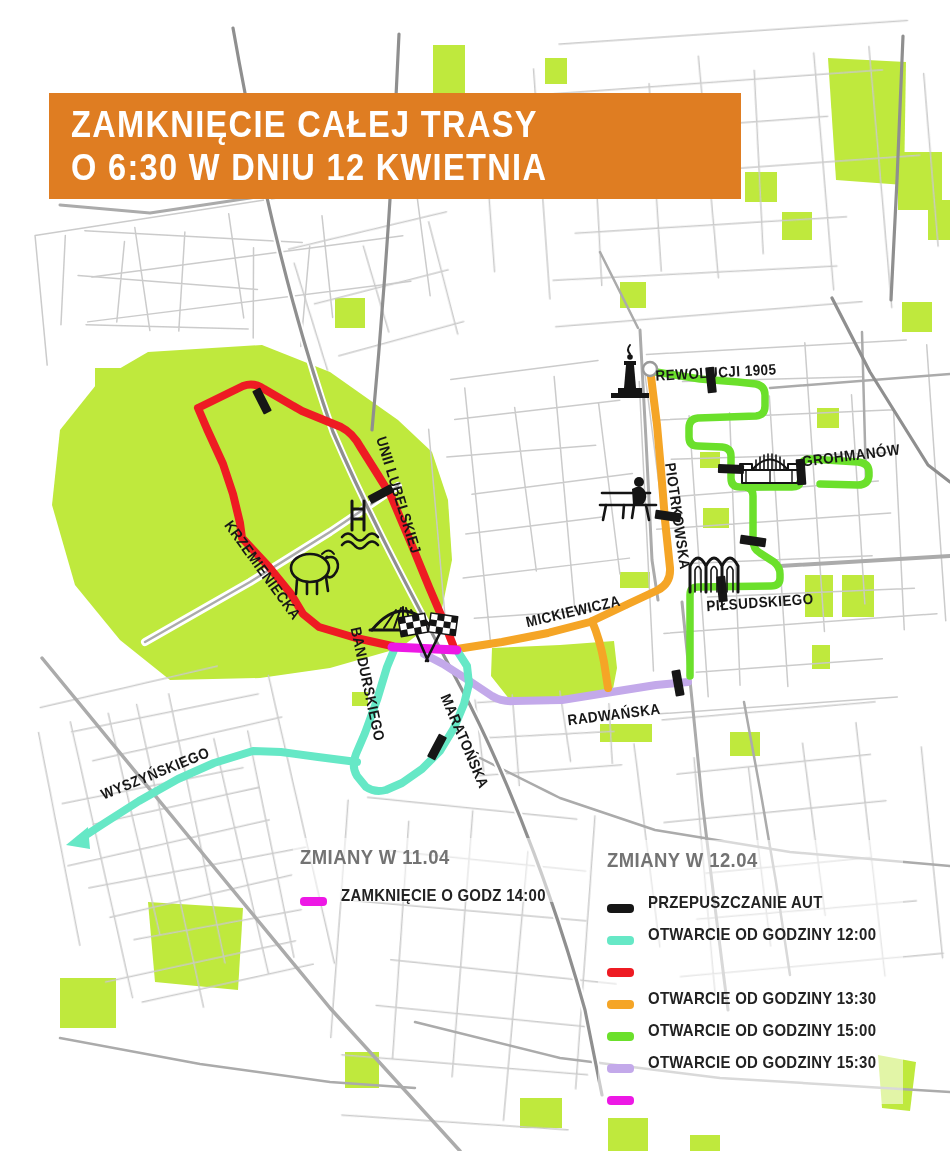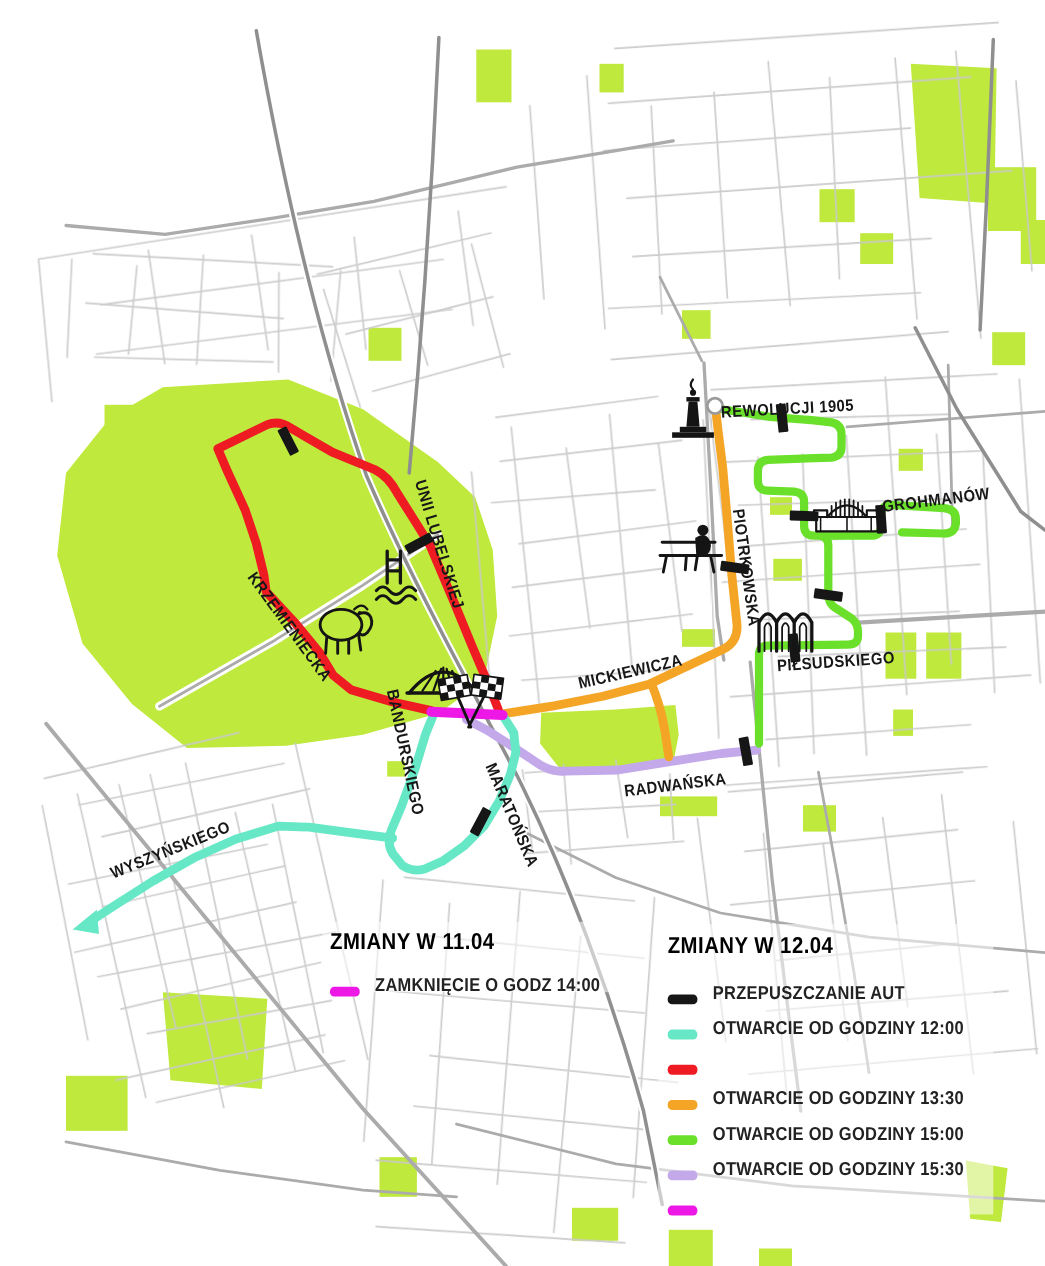--- a/index.html
+++ b/index.html
@@ -10,21 +10,21 @@
   
   #banner{position:absolute;left:49px;top:93px;width:692px;height:106px;box-sizing:border-box;
           padding:10px 0 0 22px;color:#fff;font-weight:800;font-size:37px;line-height:43px;
           letter-spacing:1.5px;}
   
   .slabel{position:absolute;font-weight:800;font-size:15px;color:#171717;letter-spacing:.5px;
           transform-origin:center center;white-space:nowrap;}
   .slabel .cond{transform-origin:center center;transform:scaleX(.9);}
   
   .legend{position:absolute;}
-  .legend-title{font-weight:800;font-size:21px;color:#000000;letter-spacing:.5px;margin-bottom:9px;}
+  .legend-title{font-weight:800;font-size:21px;color:#737373;letter-spacing:.5px;margin-bottom:9px;}
   .legend-row{display:flex;align-items:flex-end;height:32px;}
   .legend11 .legend-row{height:28px;}
   .swatch{width:27px;height:9px;border-radius:4px;margin-right:14px;flex:0 0 auto;}
   .legend-label{font-weight:800;font-size:17px;color:#222;letter-spacing:.3px;}
 </style>
 </head>
 <body>
 
 <div id="stage">
 
@@ -198,20 +198,24 @@
               <rect x="21" y="12.6" width="6" height="6.3"></rect>
         </g>
       </g>
     </g>
   </g>
 
   <rect x="293" y="838" width="295" height="64" fill="#ffffff" opacity="0.55"></rect>
   <rect x="598" y="840" width="305" height="264" fill="#ffffff" opacity="0.55"></rect>
 </svg>
 
+<div id="banner" style="background: rgb(223, 125, 34);">
+  <div><span class="cond">ZAMKNIĘCIE CAŁEJ TRASY</span></div>
+  <div><span class="cond">O 6:30 W DNIU 12 KWIETNIA</span></div>
+</div>
 
 <div class="slabel" style="left:716px;top:372px;transform:translate(-50%,-50%) rotate(-3deg);"><span class="cond">REWOLUCJI 1905</span></div>
 <div class="slabel" style="left:678px;top:516px;transform:translate(-50%,-50%) rotate(82deg);"><span class="cond">PIOTRKOWSKA</span></div>
 <div class="slabel" style="left:851px;top:455px;transform:translate(-50%,-50%) rotate(-7deg);"><span class="cond">GROHMANÓW</span></div>
 <div class="slabel" style="left:760px;top:602px;transform:translate(-50%,-50%) rotate(-4deg);"><span class="cond">PIŁSUDSKIEGO</span></div>
 <div class="slabel" style="left:573px;top:611px;transform:translate(-50%,-50%) rotate(-13deg);"><span class="cond">MICKIEWICZA</span></div>
 <div class="slabel" style="left:614px;top:714px;transform:translate(-50%,-50%) rotate(-7deg);"><span class="cond">RADWAŃSKA</span></div>
 <div class="slabel" style="left:399px;top:495px;transform:translate(-50%,-50%) rotate(73deg);"><span class="cond">UNII LUBELSKIEJ</span></div>
 <div class="slabel" style="left:263px;top:570px;transform:translate(-50%,-50%) rotate(54deg);"><span class="cond">KRZEMIENIECKA</span></div>
 <div class="slabel" style="left:368px;top:684px;transform:translate(-50%,-50%) rotate(78deg);"><span class="cond">BANDURSKIEGO</span></div>

